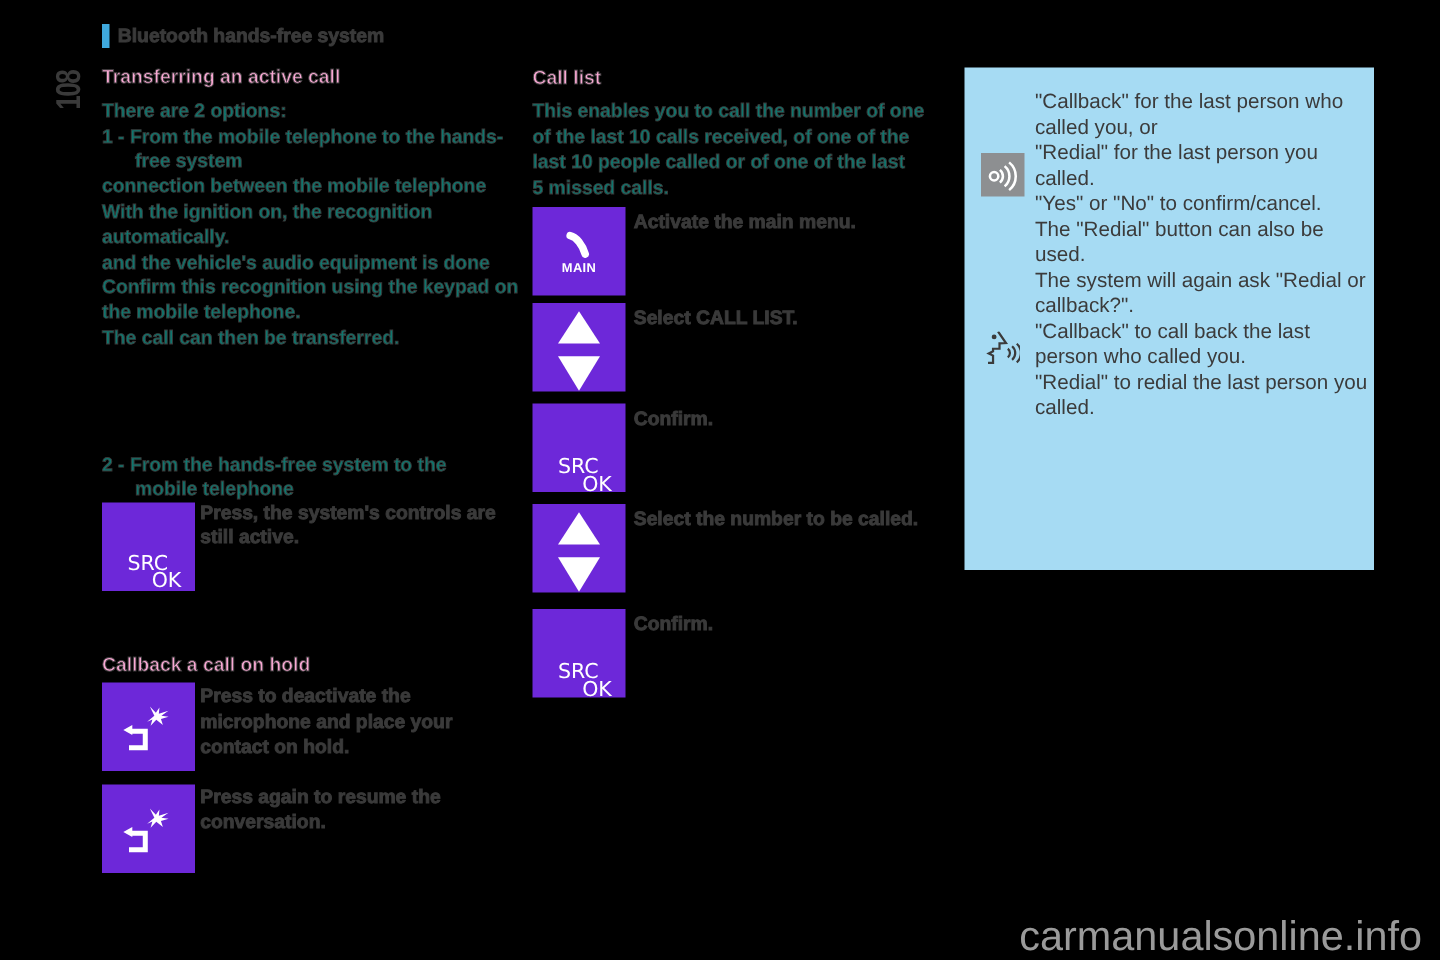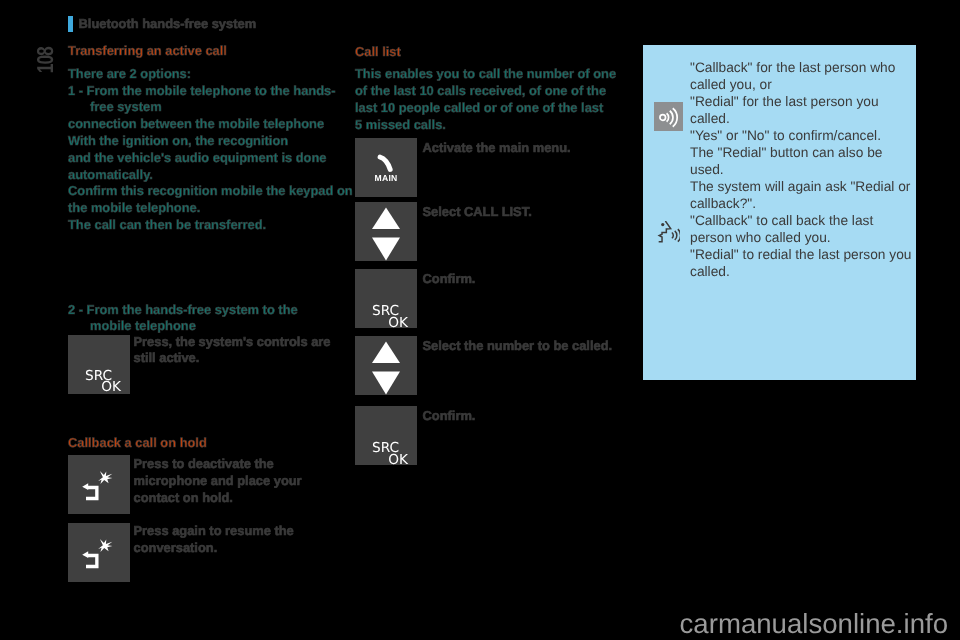--- a/index.html
+++ b/index.html
@@ -19,28 +19,28 @@
   
   .pagenum{position:absolute;left:36px;top:47px;width:18px;height:28px;}
   .pagenum span{display:block;position:absolute;left:0;top:0;
                 font-size:23px;font-weight:bold;color:#3a3a3a;line-height:18px;
                 white-space:nowrap;letter-spacing:-1.4px;
                 transform:rotate(-90deg) translate(-26.2px,0) scale(0.76,1);
                 transform-origin:0 0;}
 
   
   .col{position:absolute;}
-  .h2{font-size:12.88px;font-weight:bold;color:#c2410c;margin:0 0 7.4px 0;line-height:14.4px;white-space:nowrap;
+  .h2{font-size:12.88px;font-weight:bold;color:#f9a8d4;margin:0 0 7.4px 0;line-height:14.4px;white-space:nowrap;
       -webkit-text-stroke:0.62px #3a3a3a;}
   .p{font-size:12.88px;font-weight:bold;color:#0f766e;margin:0;line-height:16.83px;white-space:nowrap;
      -webkit-text-stroke:0.62px #3a3a3a;}
   .indent{padding-left:22px;}
 
   
-  .btn{position:absolute;background:#404040;text-decoration:underline;}
+  .btn{position:absolute;background:#6d28d9;text-decoration:underline;}
   .btn-inner{position:absolute;inset:0;display:flex;flex-direction:column;
              align-items:center;justify-content:center;}
   .btn-label{font-size:8.6px;font-weight:bold;color:#ffffff;letter-spacing:.25px;
              font-family:"Liberation Sans",sans-serif;line-height:9px;}
   .srcok{position:absolute;inset:0;display:flex;flex-direction:column;
          align-items:center;justify-content:center;padding-top:21px;padding-left:10px;
          box-sizing:border-box;margin-top:17px;}
   .srcok-left{padding-top:18px !important;padding-left:10px !important;}
   .srcok .l1{font-size:13.7px;color:#ffffff;font-weight:normal;
              font-family:"DejaVu Sans",sans-serif;
@@ -79,23 +79,23 @@
     <span>108</span>
   </div>
 
   <div class="col" style="left:68px;top:43.9px;width:270px;">
     <div class="h2">Transferring an active call</div>
     <div class="p">There are 2 options:</div>
     <div class="p">1 - From the mobile telephone to the hands-</div>
     <div class="p indent">free system</div>
     <div class="p">connection between the mobile telephone</div>
     <div class="p">With the ignition on, the recognition</div>
+    <div class="p">automatically.</div>
     <div class="p">and the vehicle's audio equipment is done</div>
-    <div class="p">automatically.</div>
-    <div class="p">Confirm this recognition mobile the keypad on</div>
+    <div class="p">Confirm this recognition using the keypad on</div>
     <div class="p">the mobile telephone.</div>
     <div class="p">The call can then be transferred.</div>
   </div>
 
   <div class="col" style="left:68px;top:301.5px;width:270px;">
     <div class="p">2 - From the hands-free system to the</div>
     <div class="p indent">mobile telephone</div>
   </div>
 
   <div class="btn" style="left:68px;top:335px;width:62px;height:59px;">

